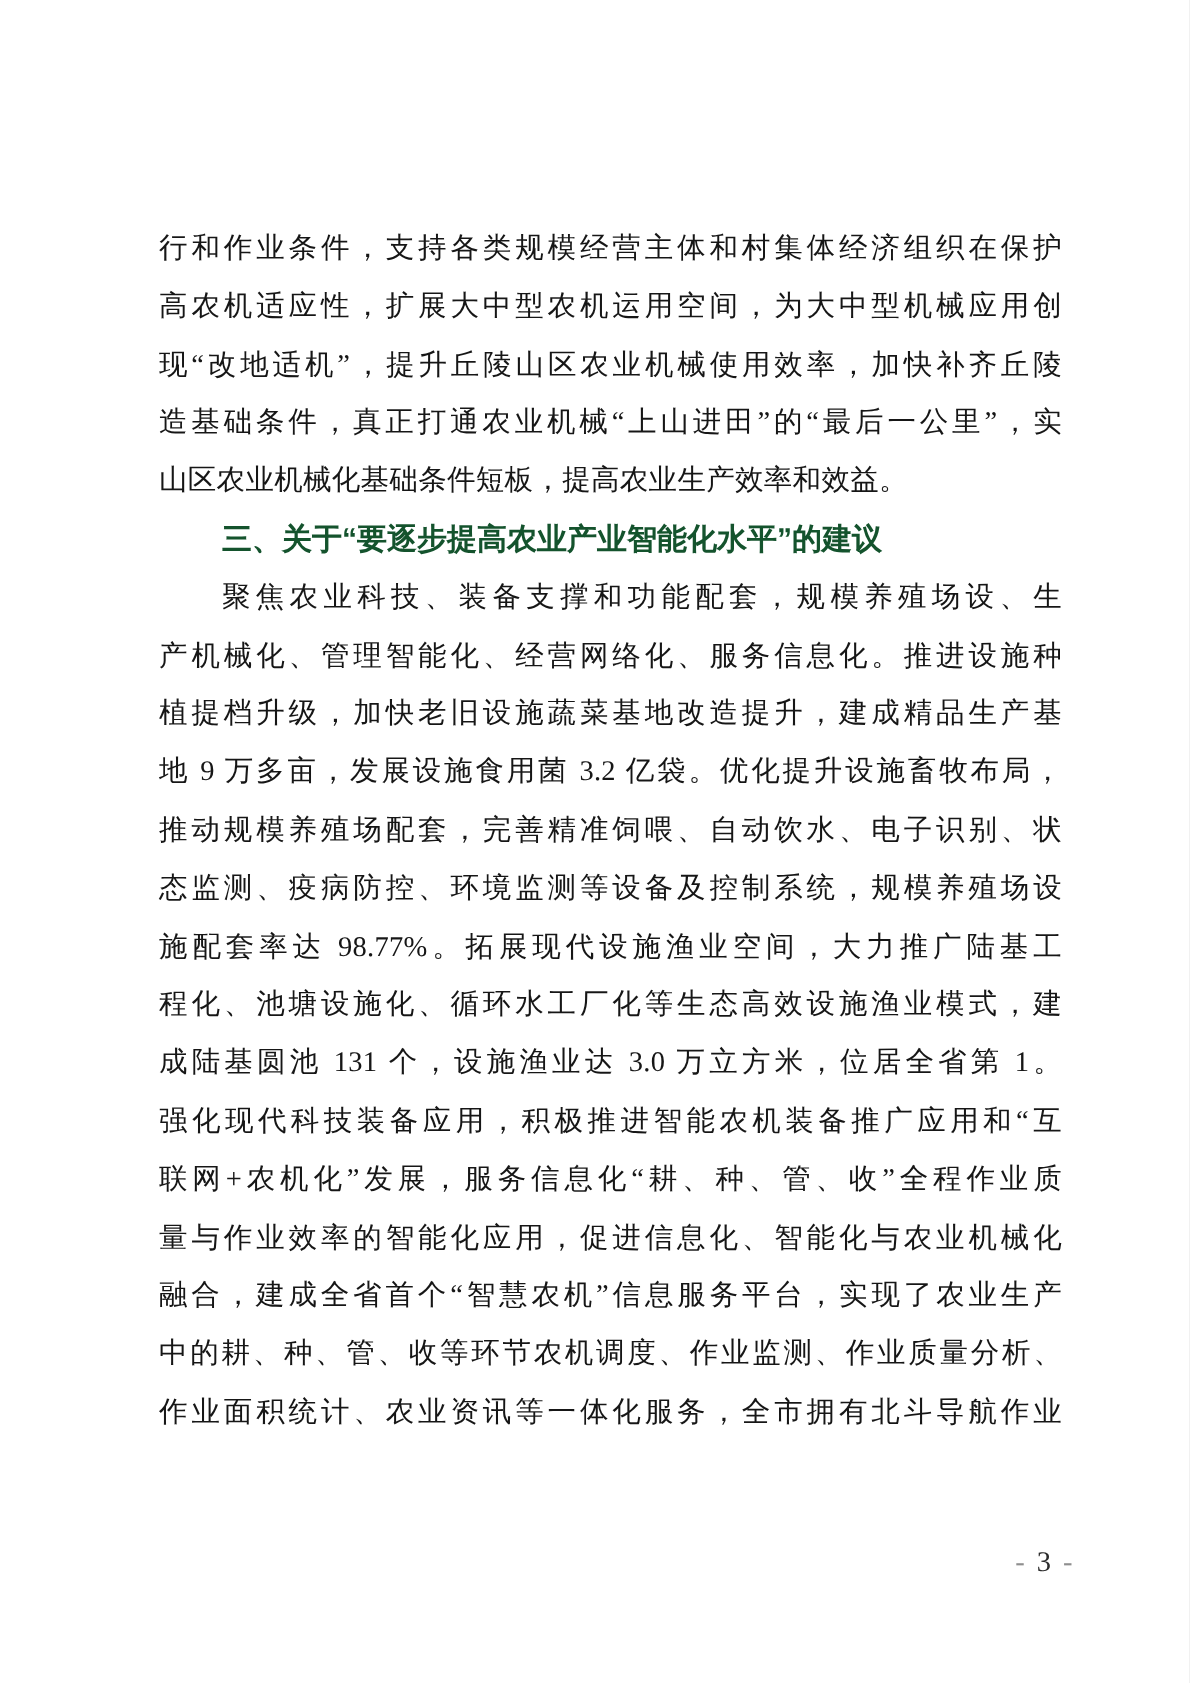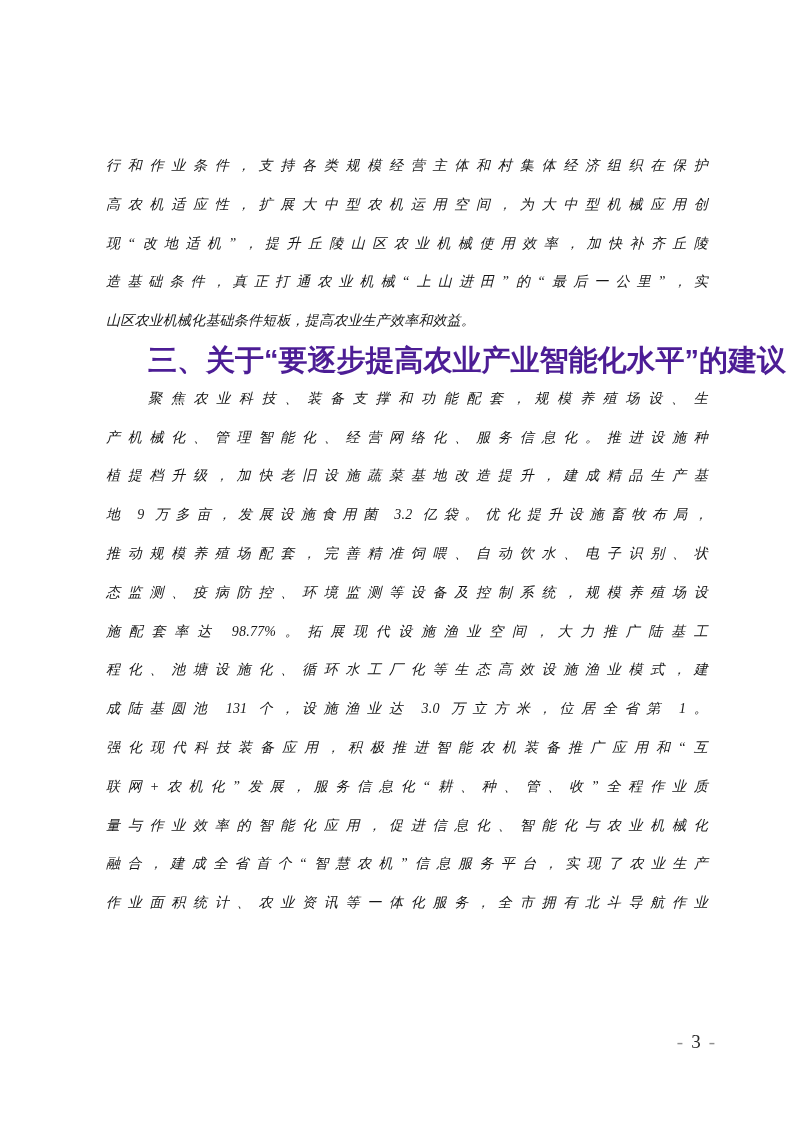--- a/index.html
+++ b/index.html
@@ -17,44 +17,43 @@
     font-family: "Liberation Serif", "DejaVu Serif", serif;
     color: #161616;
   }
   .textblock {
     position: absolute;
     left: 106px;
     top: 147px;
     width: 602px;
   }
   .line {
-    font-size: 14px;
+    font-size: 19px;
     height: 38.8px;
     line-height: 38.8px;
     text-align: justify;
     text-align-last: justify;
     letter-spacing: 0.2px;
-    font-style: italic;
   }
   .line.end {
     text-align-last: left;
   }
   .line.indent2 {
     text-indent: 42px;
   }
   .heading {
     font-family: "Liberation Sans", "DejaVu Sans", sans-serif;
     font-weight: bold;
-    font-size: 29px;
+    font-size: 20px;
     height: 38.8px;
     line-height: 38.8px;
     text-indent: 42px;
     text-align: center;
     text-align-last: left;
-    color: #4c1d95;
+    color: #14532d;
     white-space: nowrap;
   }
   .footer {
     position: absolute;
     top: 1030px;
     right: 70px;
     font-size: 19px;
     line-height: 24px;
     letter-spacing: 1px;
   }
@@ -89,20 +88,21 @@
       <div class="line">地 9 万多亩，发展设施食用菌 3.2 亿袋。优化提升设施畜牧布局，</div>
       <div class="line">推动规模养殖场配套，完善精准饲喂、自动饮水、电子识别、状</div>
       <div class="line">态监测、疫病防控、环境监测等设备及控制系统，规模养殖场设</div>
       <div class="line">施配套率达 98.77%。拓展现代设施渔业空间，大力推广陆基工</div>
       <div class="line">程化、池塘设施化、循环水工厂化等生态高效设施渔业模式，建</div>
       <div class="line">成陆基圆池 131 个，设施渔业达 3.0 万立方米，位居全省第 1。</div>
       <div class="line">强化现代科技装备应用，积极推进智能农机装备推广应用和“互</div>
       <div class="line">联网+农机化”发展，服务信息化“耕、种、管、收”全程作业质</div>
       <div class="line">量与作业效率的智能化应用，促进信息化、智能化与农业机械化</div>
       <div class="line">融合，建成全省首个“智慧农机”信息服务平台，实现了农业生产</div>
+      <div class="line">中的耕、种、管、收等环节农机调度、作业监测、作业质量分析、</div>
       <div class="line">作业面积统计、农业资讯等一体化服务，全市拥有北斗导航作业</div>
     </div>
 
   </div>
 
   <div class="footer">
     <span class="dash">-</span><span class="num">3</span><span class="dash">-</span>
   </div>
 </div>
 

